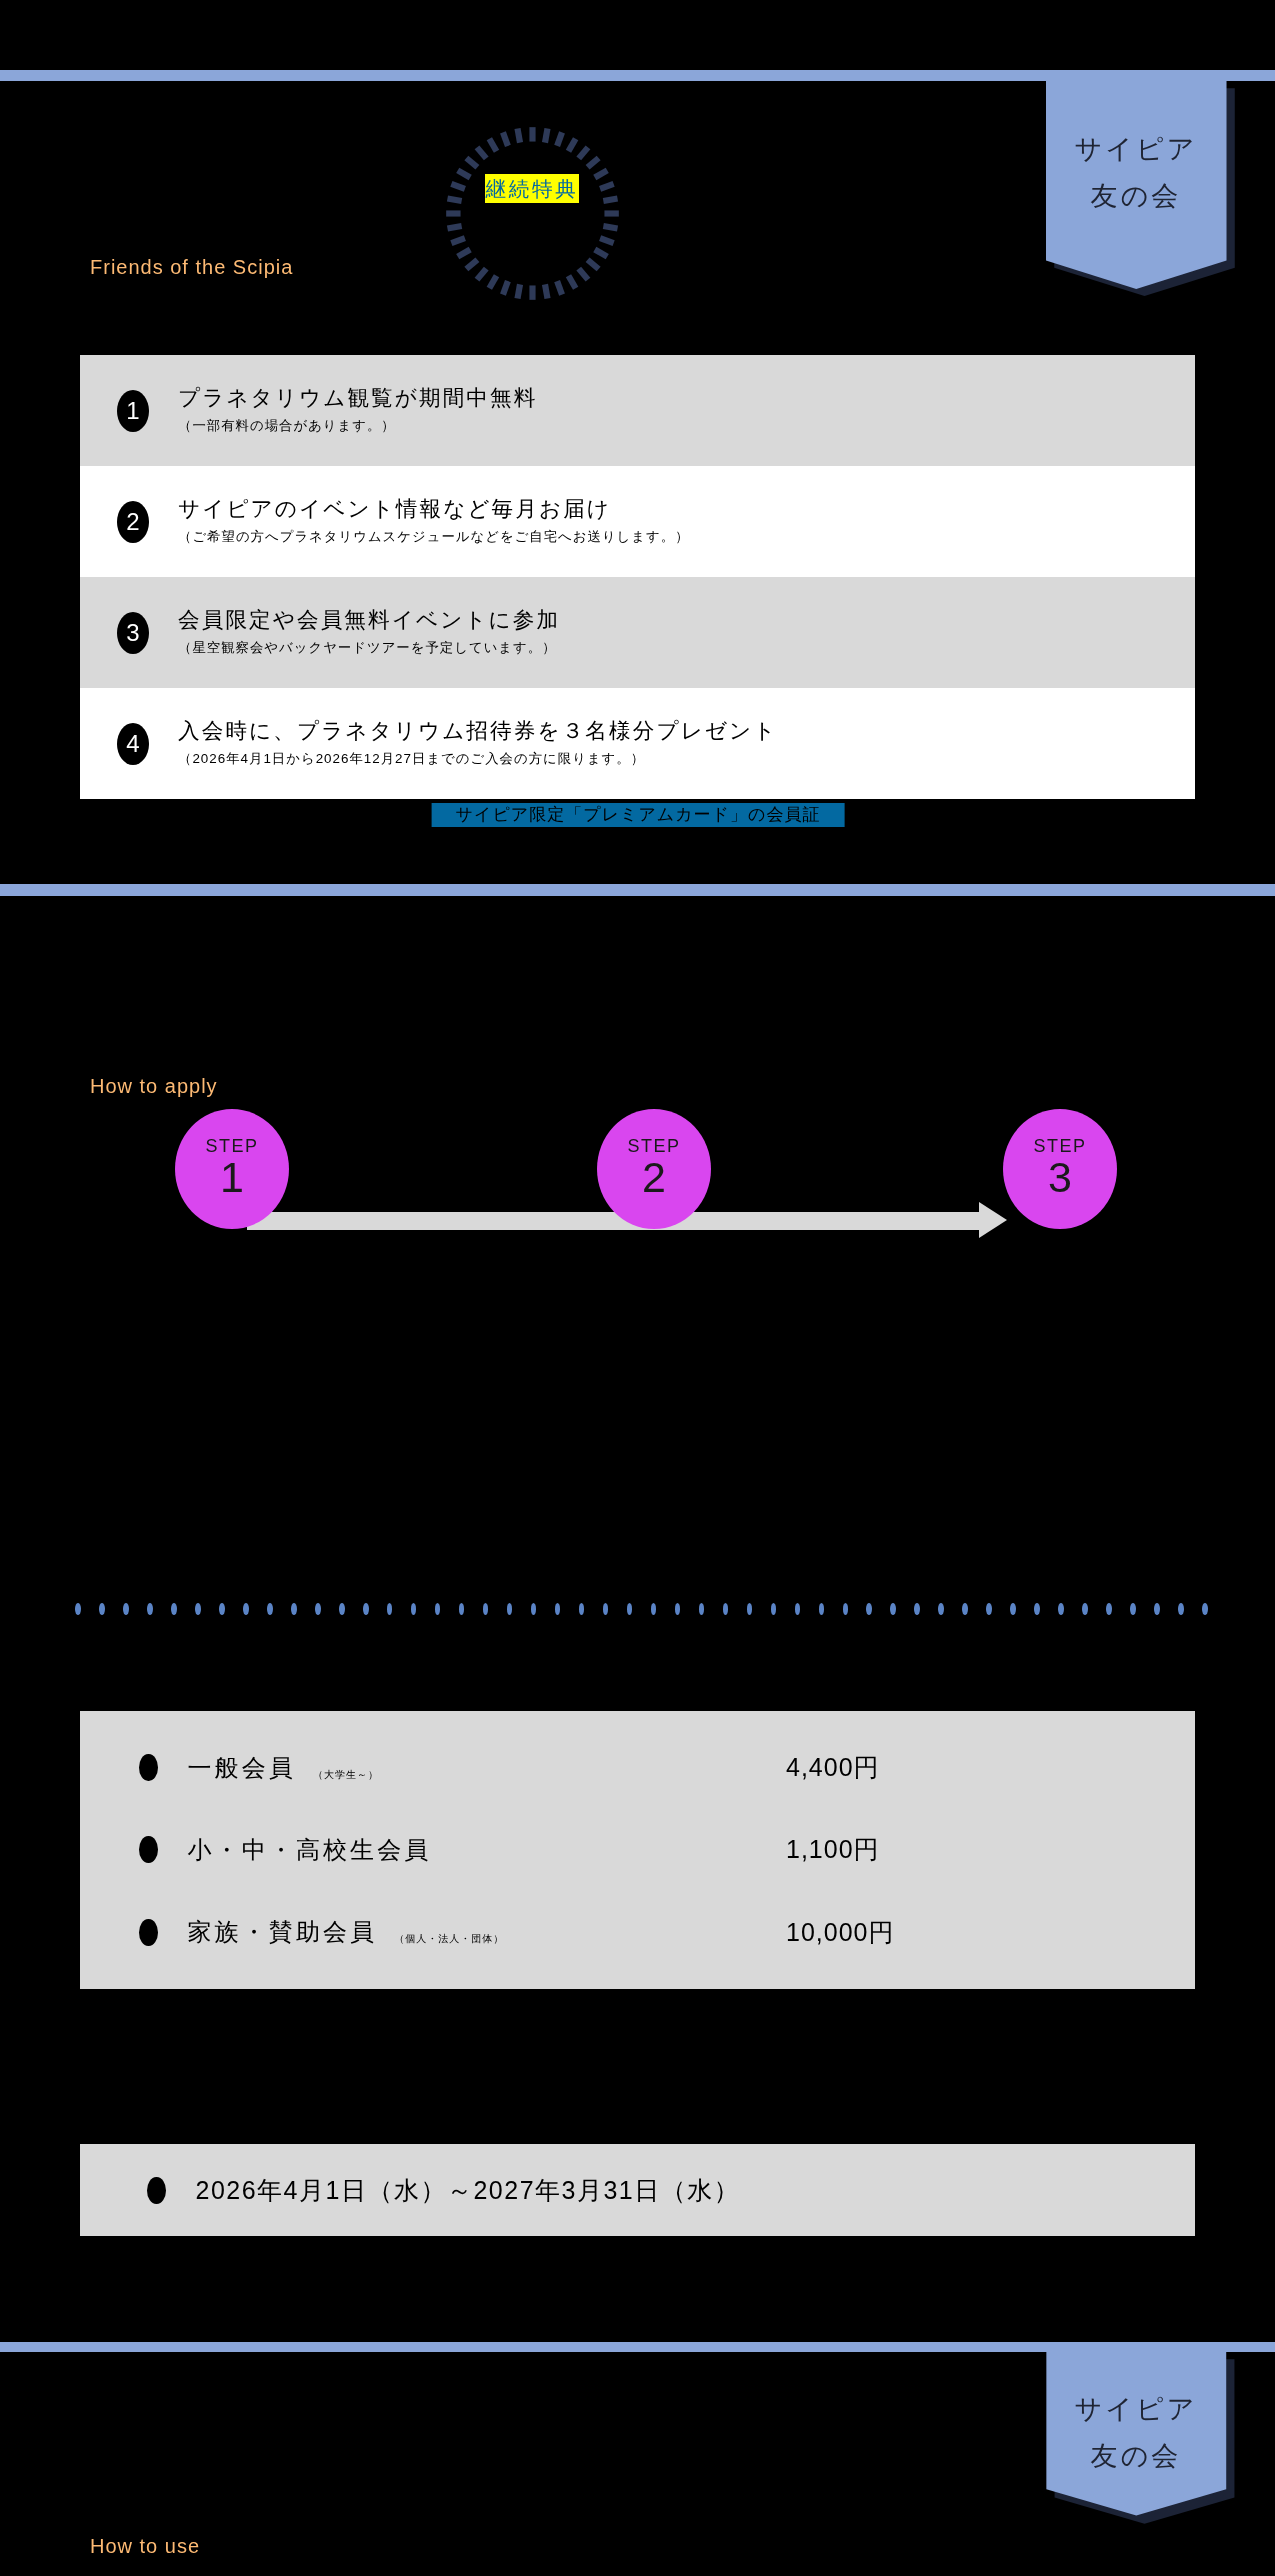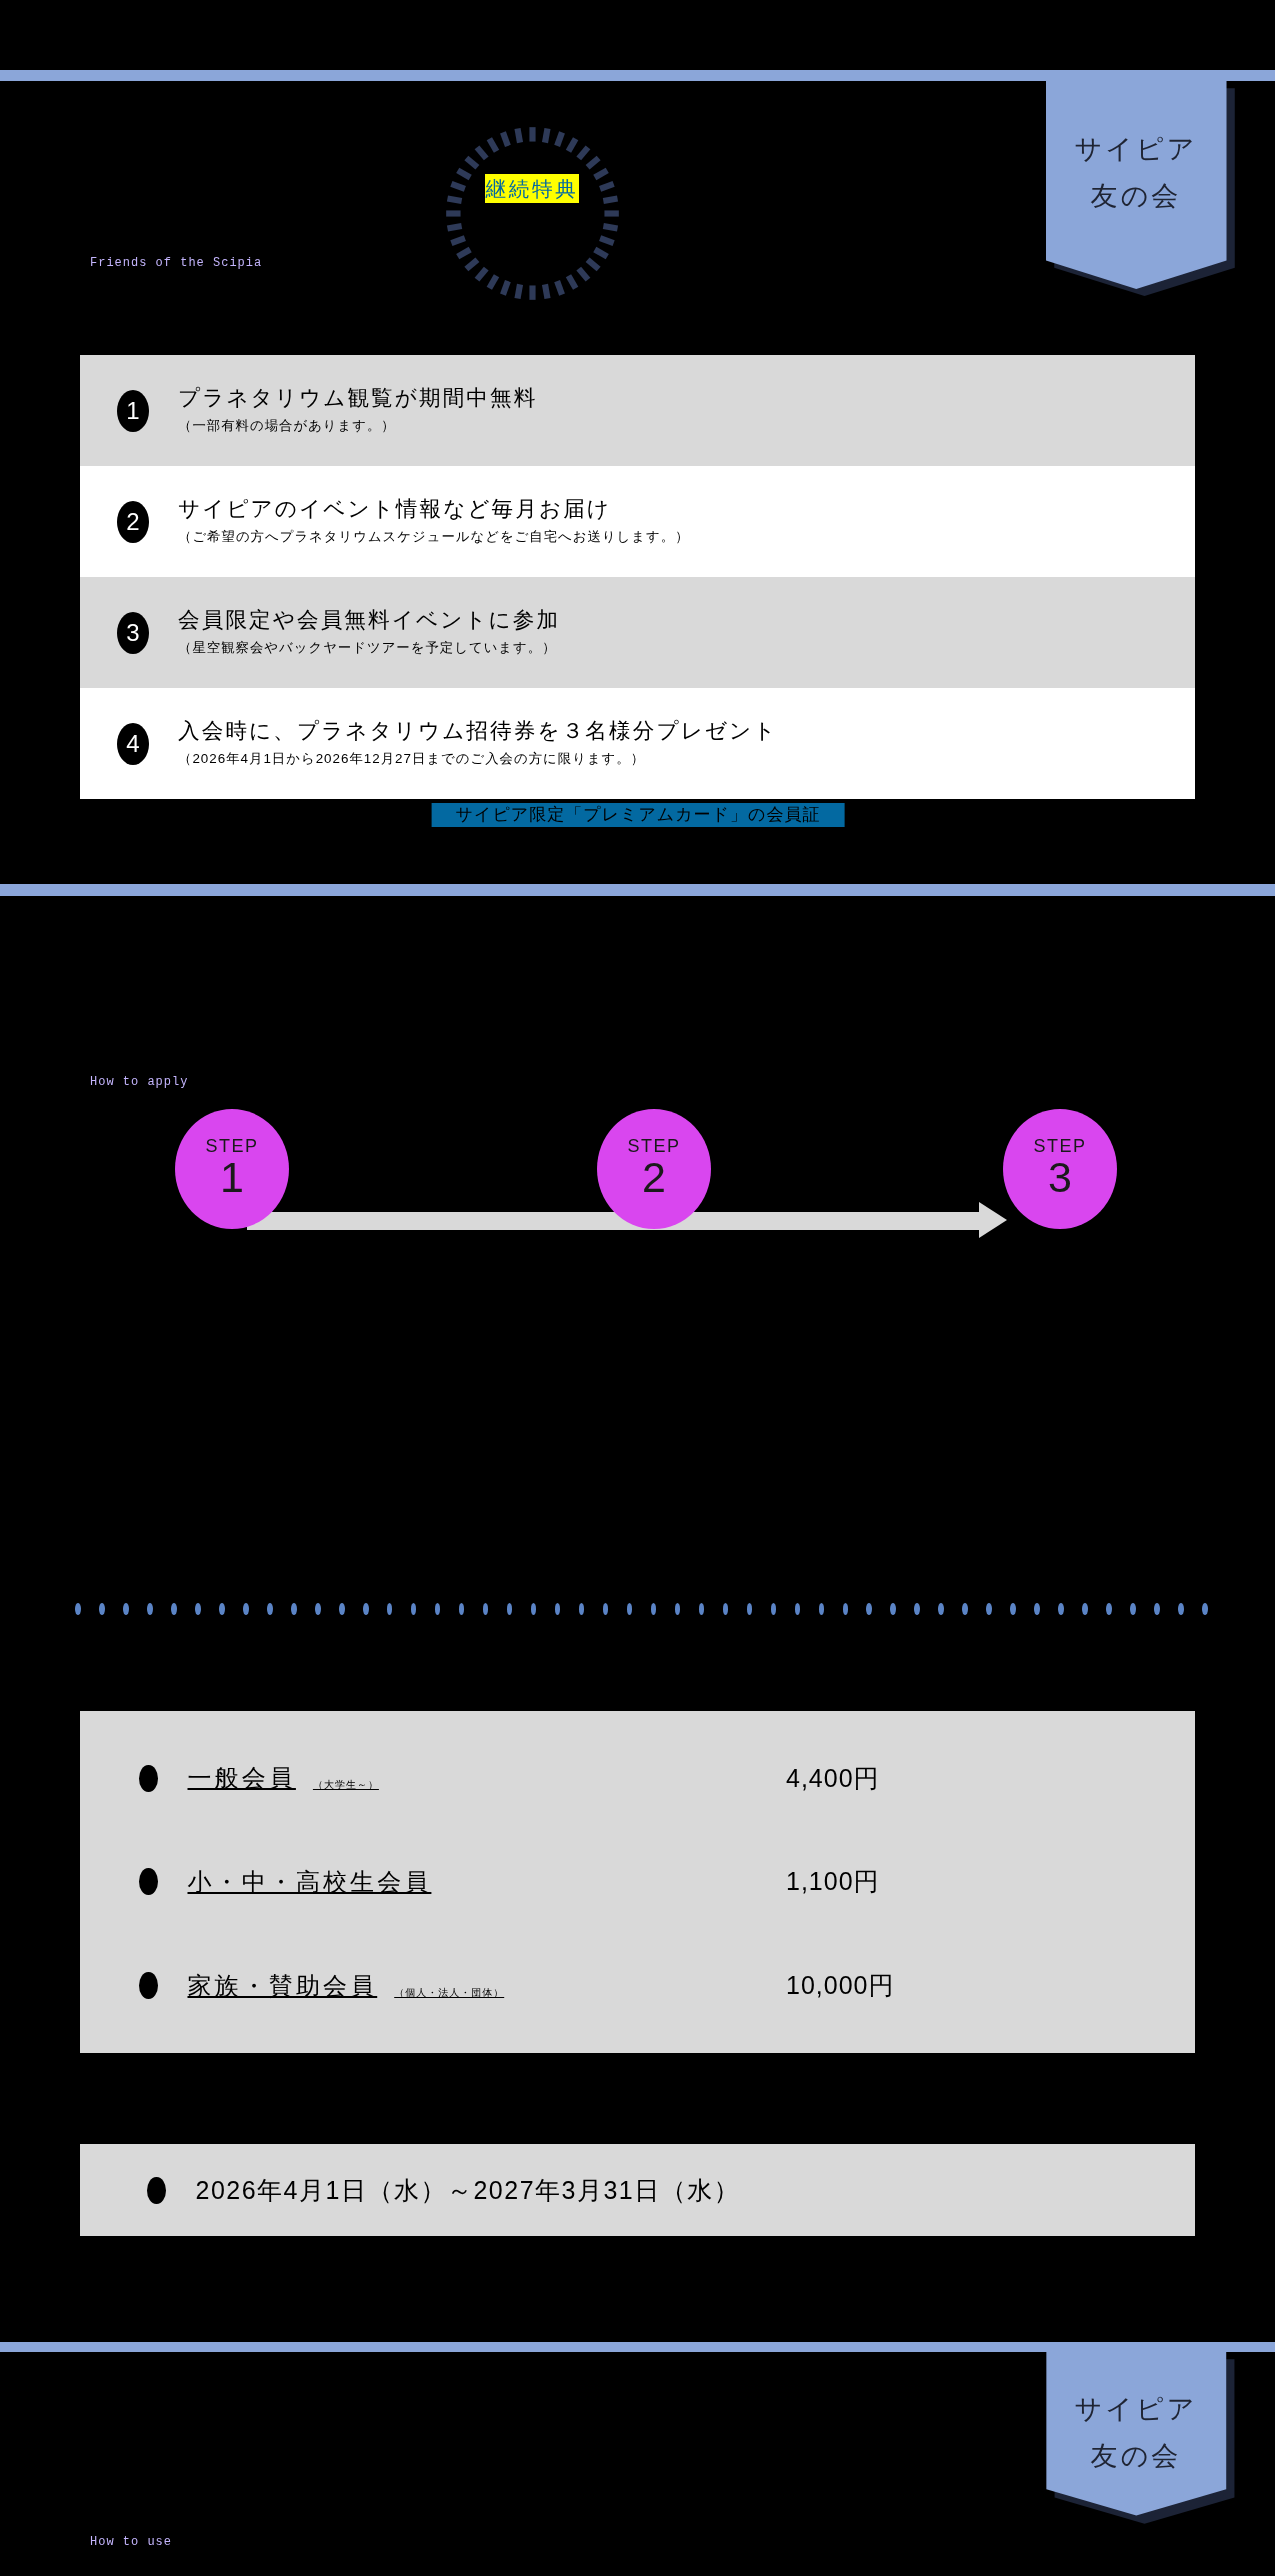--- a/index.html
+++ b/index.html
@@ -25,23 +25,23 @@
   .ribbon .rline{display:block;margin-bottom:14.4px;}
 
   
   .badge{position:absolute;left:440px;top:121px;width:185px;height:185px;}
   .badge svg{position:absolute;left:0;top:0;}
   .badge-label{position:absolute;left:45px;top:53px;min-width:94px;height:29px;
     background:#ffff00;display:flex;align-items:center;justify-content:center;
     font-size:20.6px;letter-spacing:2.6px;color:#0369a1;}
 
   
-  .sublabel{position:absolute;left:90px;color:#c4b5fd;
-    font-family:Liberation Mono, monospace;
-    font-size:12px;letter-spacing:1px;}
+  .sublabel{position:absolute;left:90px;color:#fdba74;
+    font-family:Liberation Sans, sans-serif;
+    font-size:20px;letter-spacing:1px;}
   .sublabel.s1{top:256px;}
   .sublabel.s2{top:1075px;}
   .sublabel.s3{top:2535px;}
 
   
   .benefits{position:absolute;left:80px;top:355px;width:1115px;}
   .brow{height:111px;display:flex;align-items:center;}
   .brow.gray{background:#d9d9d9;}
   .brow.white{background:#ffffff;}
   .numbadge{width:32px;height:42px;border-radius:50%;background:#000;color:#fff;
@@ -69,22 +69,22 @@
     border-top:18px solid transparent;border-bottom:18px solid transparent;
     border-left:28px solid #d9d9d9;}
 
   
   .dots{position:absolute;left:75px;top:1603px;width:1133px;height:12.4px;
     display:flex;justify-content:space-between;align-items:center;}
   .dot{width:5.7px;height:12.4px;border-radius:50%;background:#5b84c6;flex:0 0 auto;}
 
   
   .panel{position:absolute;left:80px;width:1115px;background:#d9d9d9;}
-  .fees{top:1711px;height:342px;display:flex;flex-direction:column;
-    justify-content:space-around;padding:15.5px 0;box-sizing:border-box;text-decoration:underline;}
+  .fees{top:1711px;height:278px;display:flex;flex-direction:column;
+    justify-content:space-around;padding:15.5px 0;box-sizing:border-box;}
   .fee-row{display:flex;align-items:center;position:relative;margin-left:59px;}
   .bullet{width:18.5px;height:27px;border-radius:50%;background:#000;flex:0 0 auto;
     margin-right:30px;}
   .fee-label{font-size:24px;letter-spacing:3.1px;}
   .fee-note{font-size:10px;letter-spacing:1px;margin-left:17px;align-self:flex-end;
     padding-bottom:2.1px;}
   .fee-price{position:absolute;left:647px;font-size:25px;letter-spacing:1px;}
 
   .period{top:2144px;height:92px;display:flex;align-items:center;box-sizing:border-box;padding-left:8px;}
   .period .bullet{margin-left:59px;}

